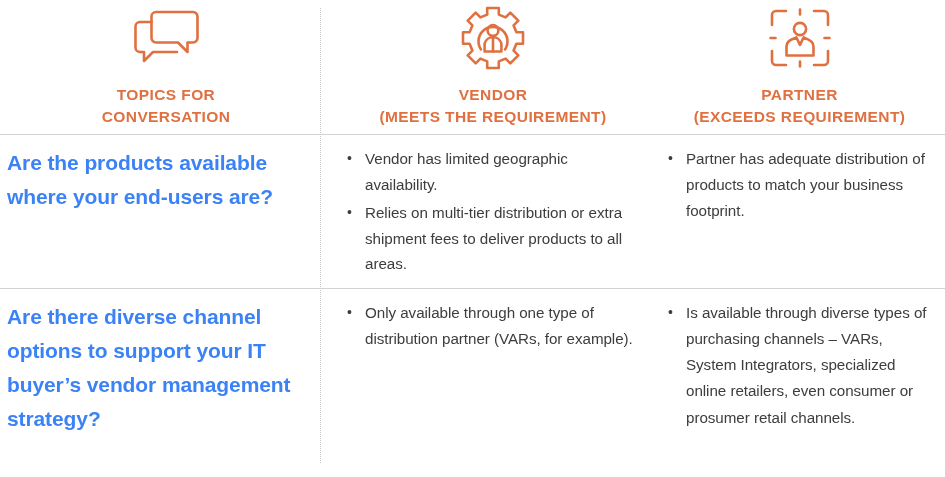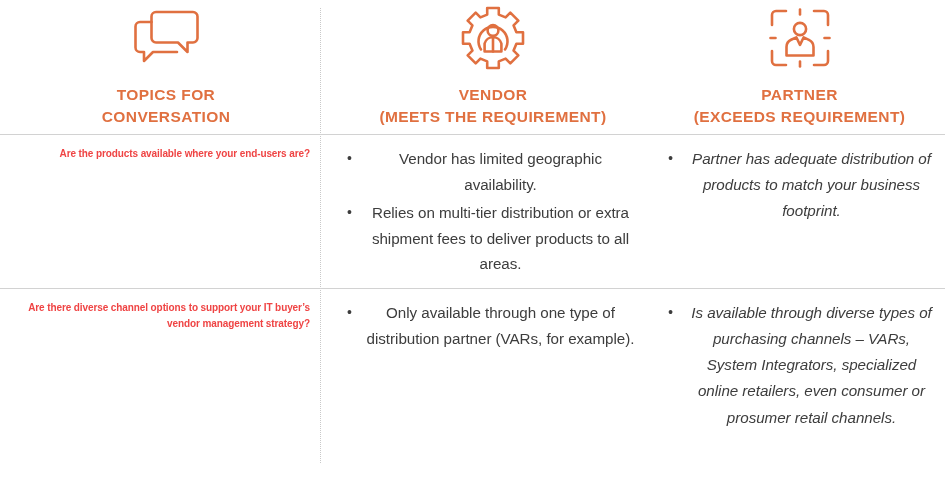--- a/index.html
+++ b/index.html
@@ -83,48 +83,46 @@
     padding: 0;
     background: transparent;
   }
   tbody tr.r1 td { height: 134px; }
   tbody tr.r2 td { height: 182px; }
 
   td.q-cell {
     padding: 11px 22px 8px 7px;
   }
   .question {
-    font-size: 10px;
+    font-size: 21px;
     line-height: 1.62;
     font-weight: bold;
-    color: #ef4444;
+    color: #3b82f6;
     letter-spacing: -0.1px;
-    text-align: right;
   }
 
   td.b-cell {
     padding: 11px 18px 8px 12px;
   }
-  td.b-cell.partner { padding-left: 11px; padding-right: 8px; font-style: italic; }
+  td.b-cell.partner { padding-left: 11px; padding-right: 8px; }
 
   ul.bullets {
     margin: 0;
     padding: 0;
     list-style: none;
   }
   ul.bullets li {
     position: relative;
     padding-left: 21px;
     margin: 0 0 2px 0;
     font-size: 15.2px;
     line-height: 1.70;
     color: #3d3d3d;
     font-weight: 400;
     letter-spacing: -0.05px;
-    text-align: center;
   }
   ul.bullets li:before {
     content: "\2022";
     position: absolute;
     left: 3px;
     top: 0;
     font-size: 14px;
     line-height: 1.78;
     color: #3d3d3d;
   }

